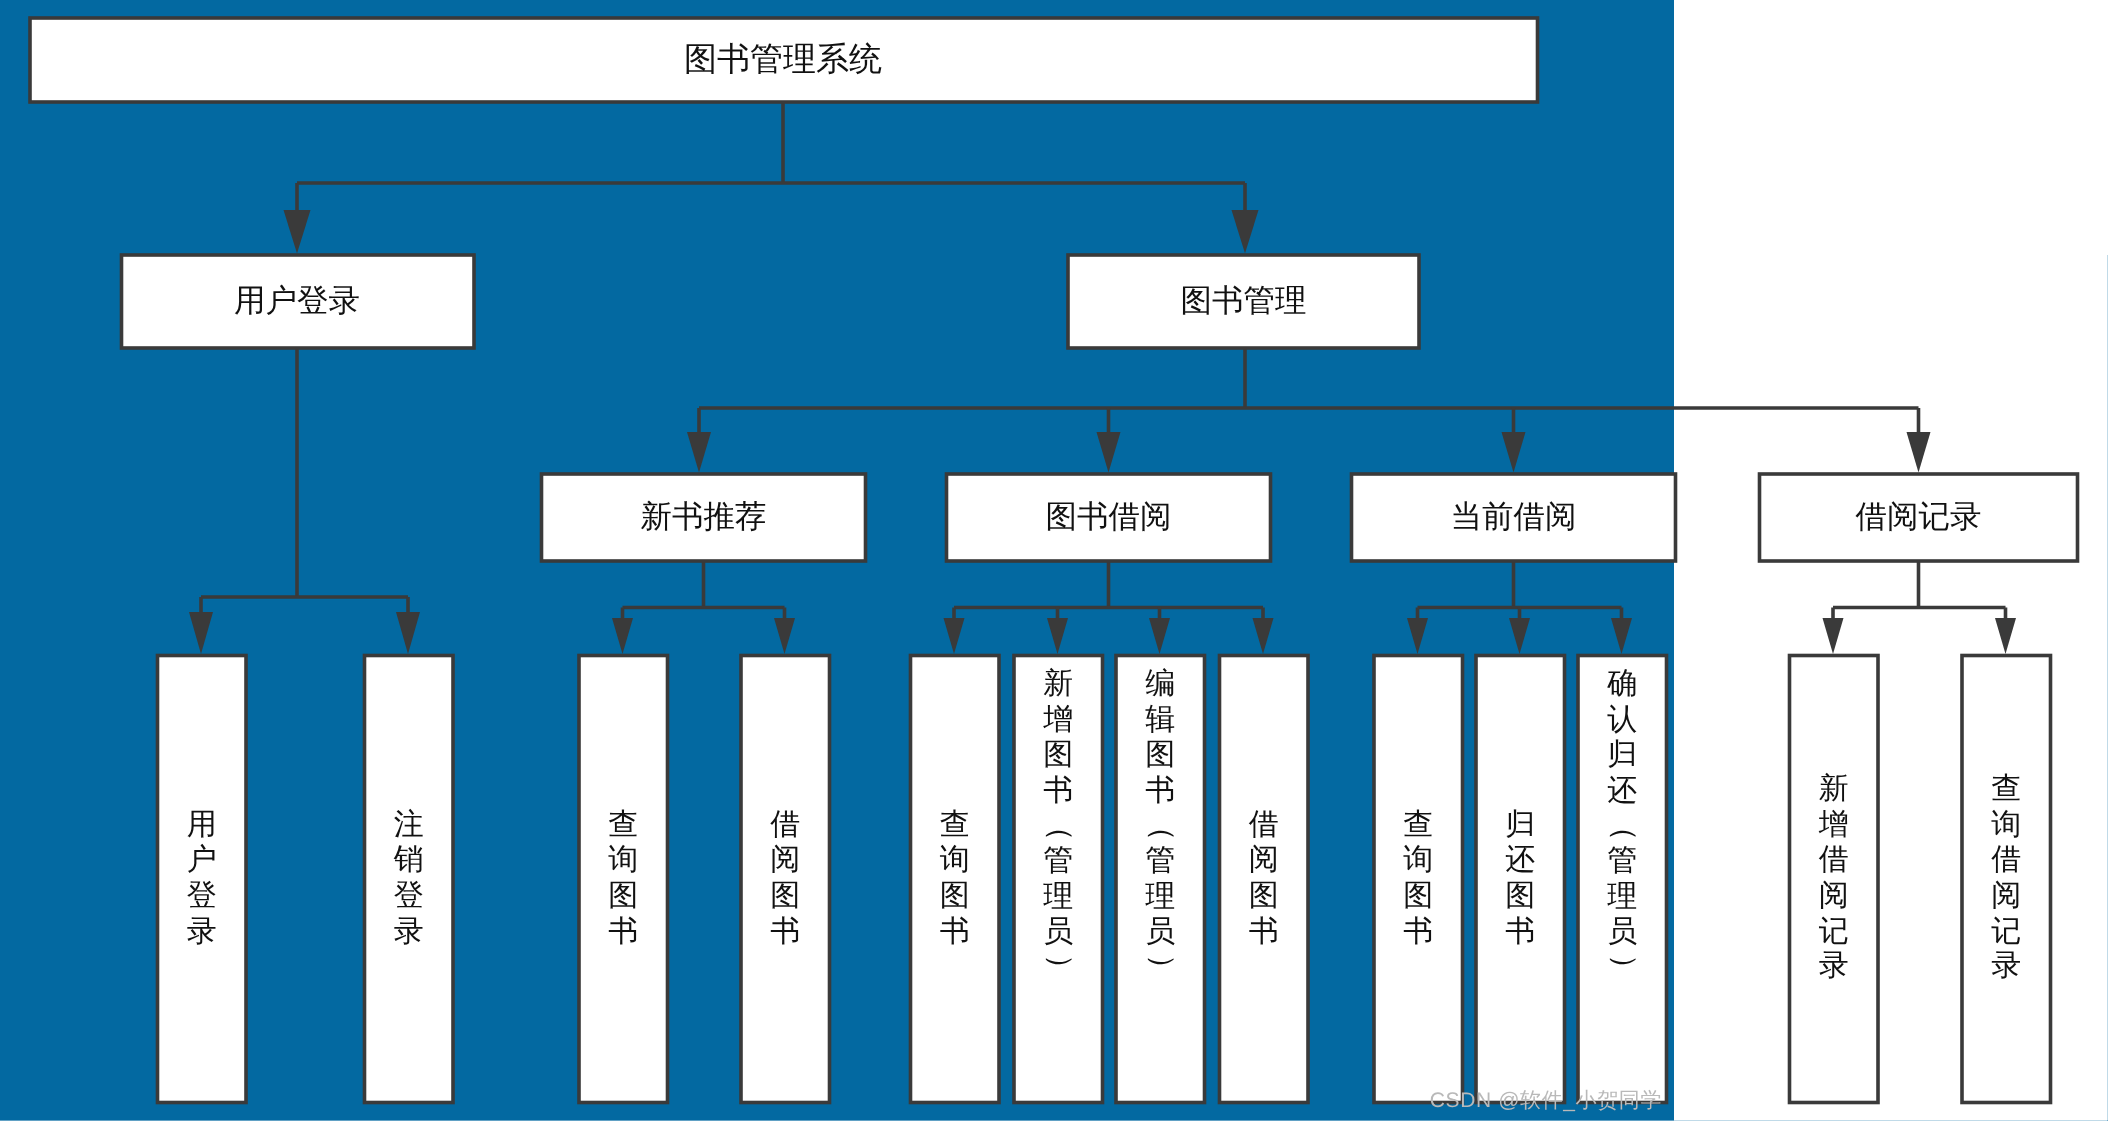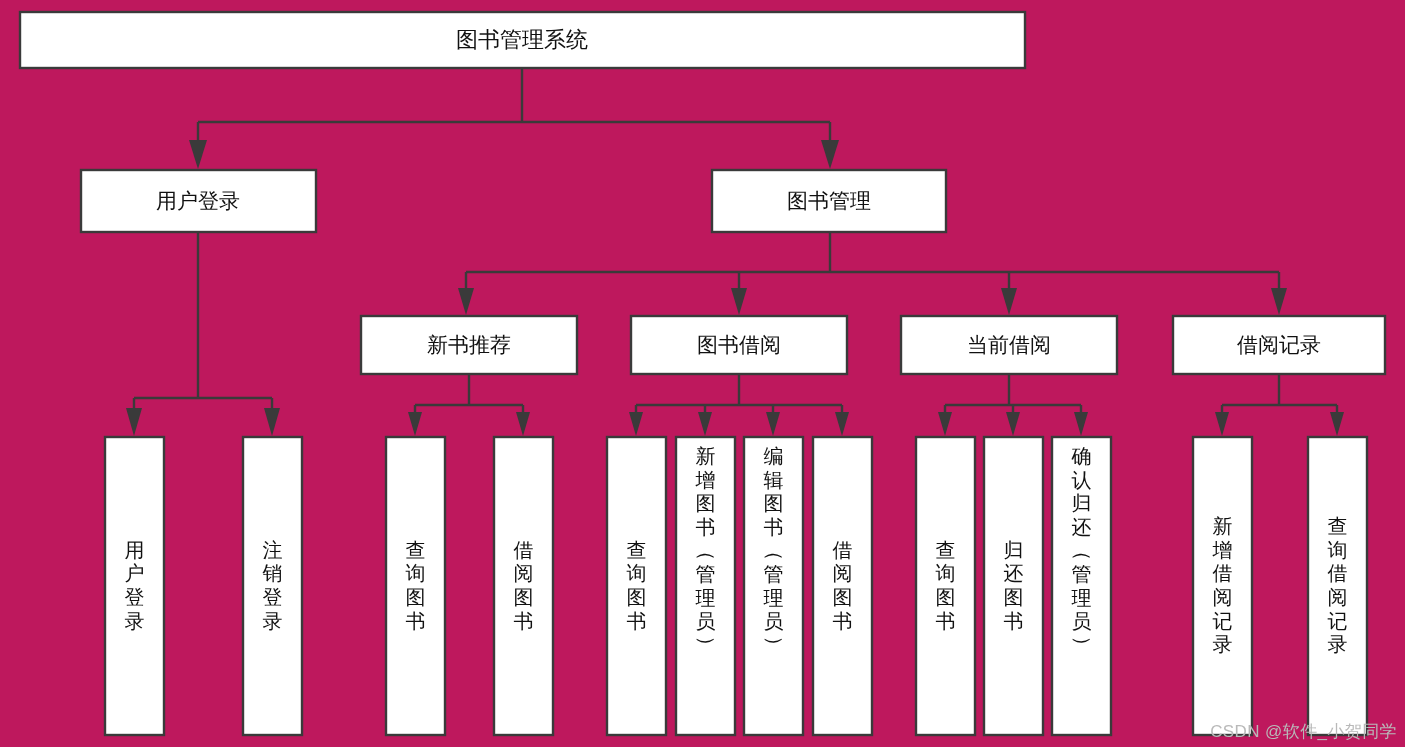--- a/index.html
+++ b/index.html
@@ -9,23 +9,23 @@
   }
   body {
     width: 1405px;
     height: 747px;
     font-family: "Liberation Sans", "DejaVu Sans", sans-serif;
     overflow: hidden;
     position: relative;
   }
   #diagram-root {
     position: relative;
-    width: 1405px;
+    width: 1116px;
     height: 747px;
-    background: #be185d;
+    background: #0369a1;
     text-decoration: underline;
   }
   svg.diagram-canvas {
     position: absolute;
     left: 0;
     top: 0;
     width: 1405px;
     height: 747px;
     display: block;
   }
@@ -76,21 +76,21 @@
     display: block;
   }
   .vlabel span.vchar.paren {
     transform: rotate(90deg);
   }
   .watermark {
     position: absolute;
     right: 8px;
     bottom: 4px;
     font-family: "Liberation Sans", "DejaVu Sans", sans-serif;
-    font-size: 17px;
+    font-size: 14px;
     color: #b9b9b9;
     letter-spacing: 0.4px;
     white-space: nowrap;
     user-select: none;
   }
 </style>
 </head>
 <body>
 
 <div id="diagram-root">

